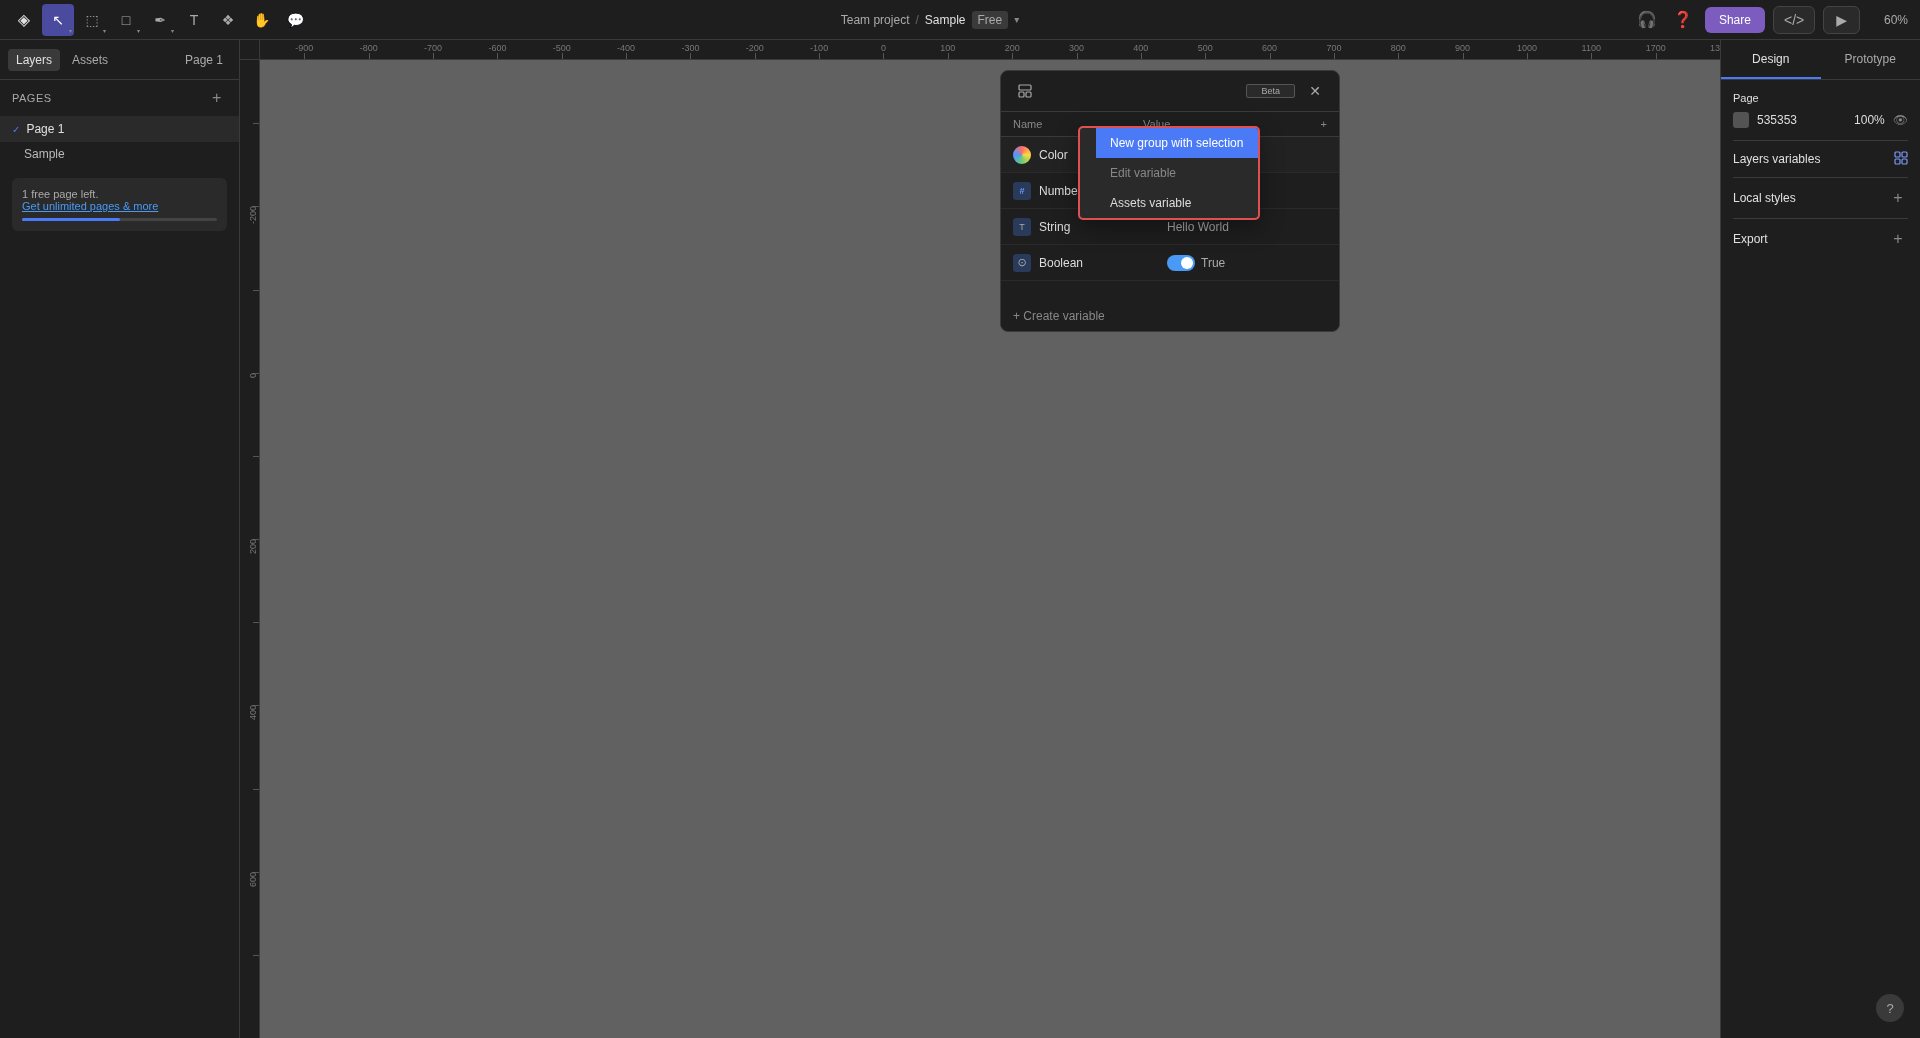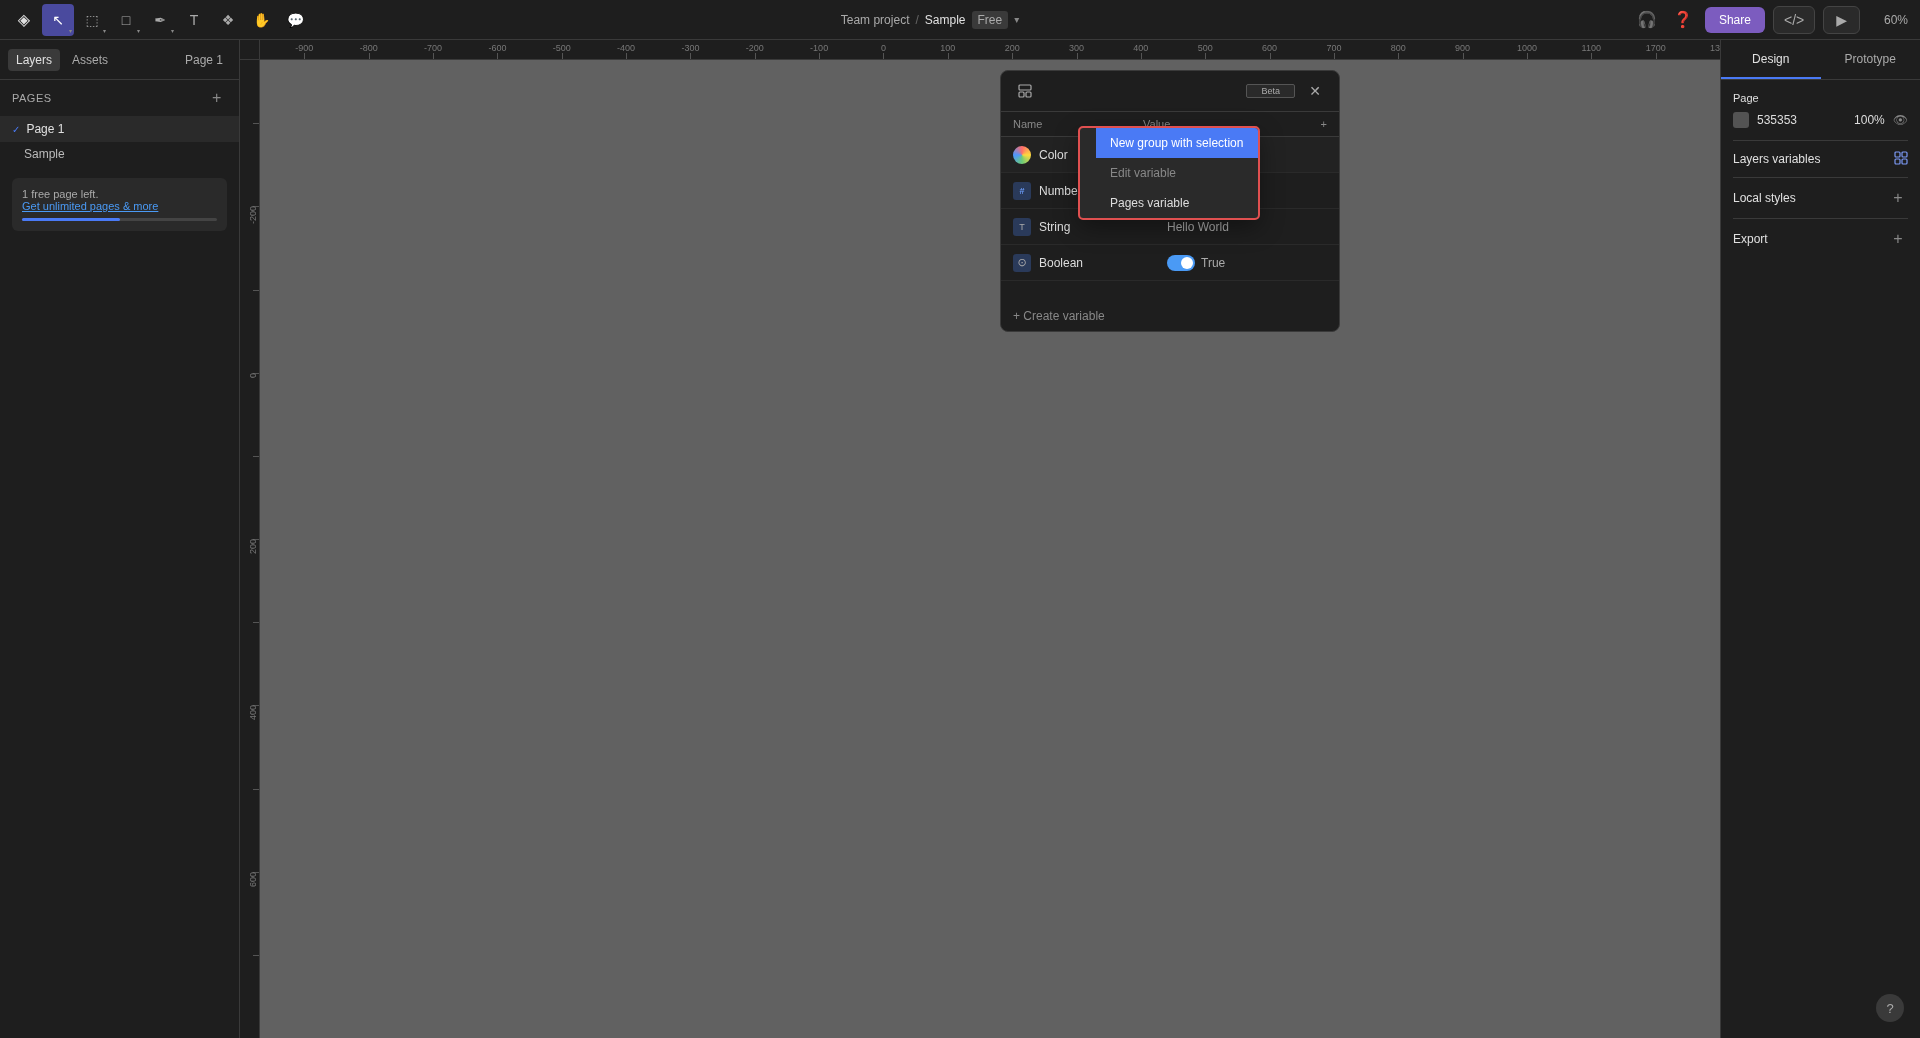--- a/index.html
+++ b/index.html
@@ -824,21 +824,21 @@
 
       <div style="flex:1;min-height:20px;"></div>
 
       <div class="panel-footer">
         <span>+ Create variable</span>
       </div>
 
       <div class="context-menu context-menu-highlight-border" style="top: 56px; left: 78px; padding-left: 16px;">
         <div class="context-menu-item highlighted">New group with selection</div>
         <div class="context-menu-item dimmed">Edit variable</div>
-        <div class="context-menu-item">Pages variable</div>
+        <div class="context-menu-item">Assets variable</div>
       </div>
     </div>
 
   </div>
 
   <div class="right-panel">
     <div class="right-panel-tabs">
       <div class="right-tab active">Design</div>
       <div class="right-tab">Prototype</div>
     </div>

